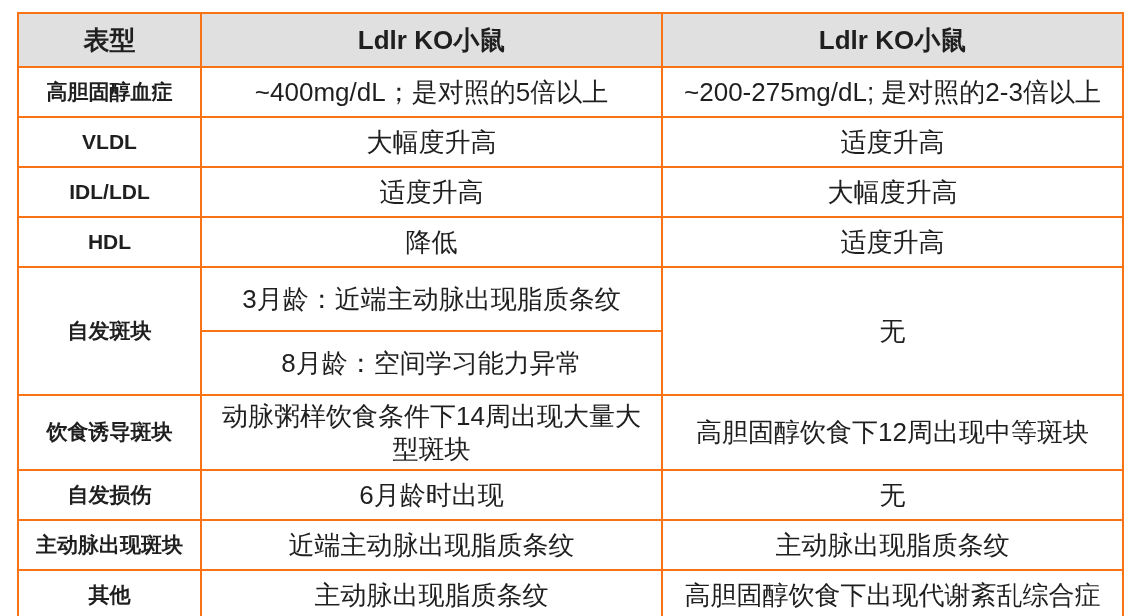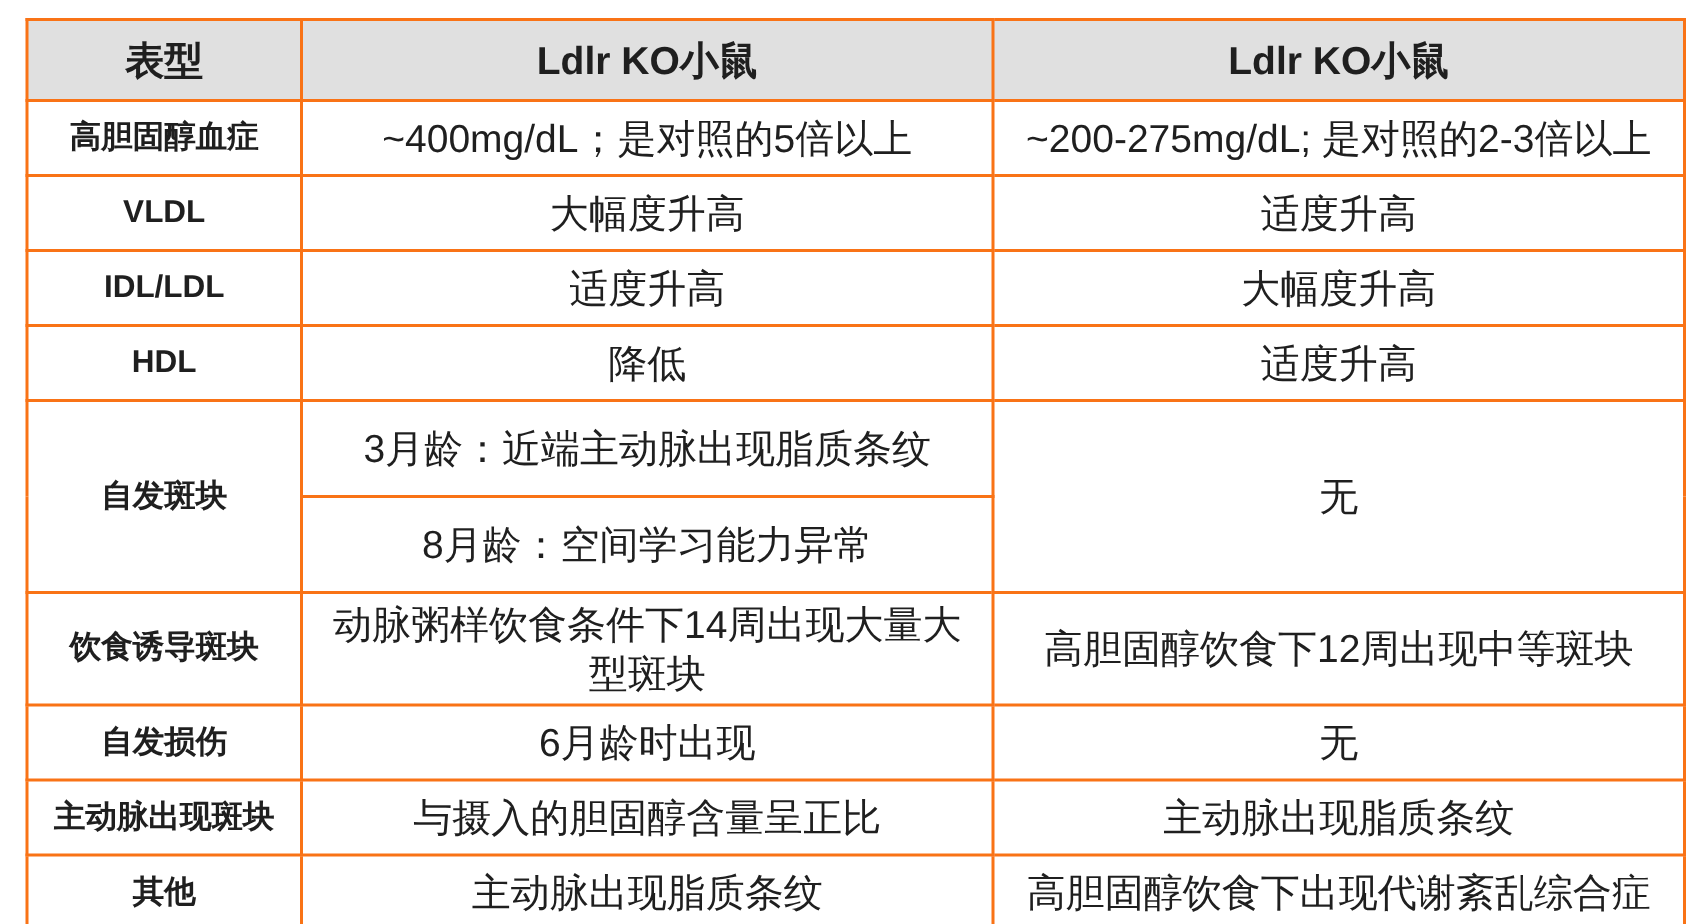--- a/index.html
+++ b/index.html
@@ -103,21 +103,21 @@
         <td class="cell-value">动脉粥样饮食条件下14周出现大量大型斑块</td>
         <td class="cell-value">高胆固醇饮食下12周出现中等斑块</td>
       </tr>
       <tr>
         <td class="row-label">自发损伤</td>
         <td class="cell-value">6月龄时出现</td>
         <td class="cell-value">无</td>
       </tr>
       <tr>
         <td class="row-label">主动脉出现斑块</td>
-        <td class="cell-value">与摄入的胆固醇含量呈正比</td>
+        <td class="cell-value">近端主动脉出现脂质条纹</td>
         <td class="cell-value">主动脉出现脂质条纹</td>
       </tr>
       <tr>
         <td class="row-label">其他</td>
         <td class="cell-value">主动脉出现脂质条纹</td>
         <td class="cell-value">高胆固醇饮食下出现代谢紊乱综合症</td>
       </tr>
     </tbody>
   </table>
 </div>

